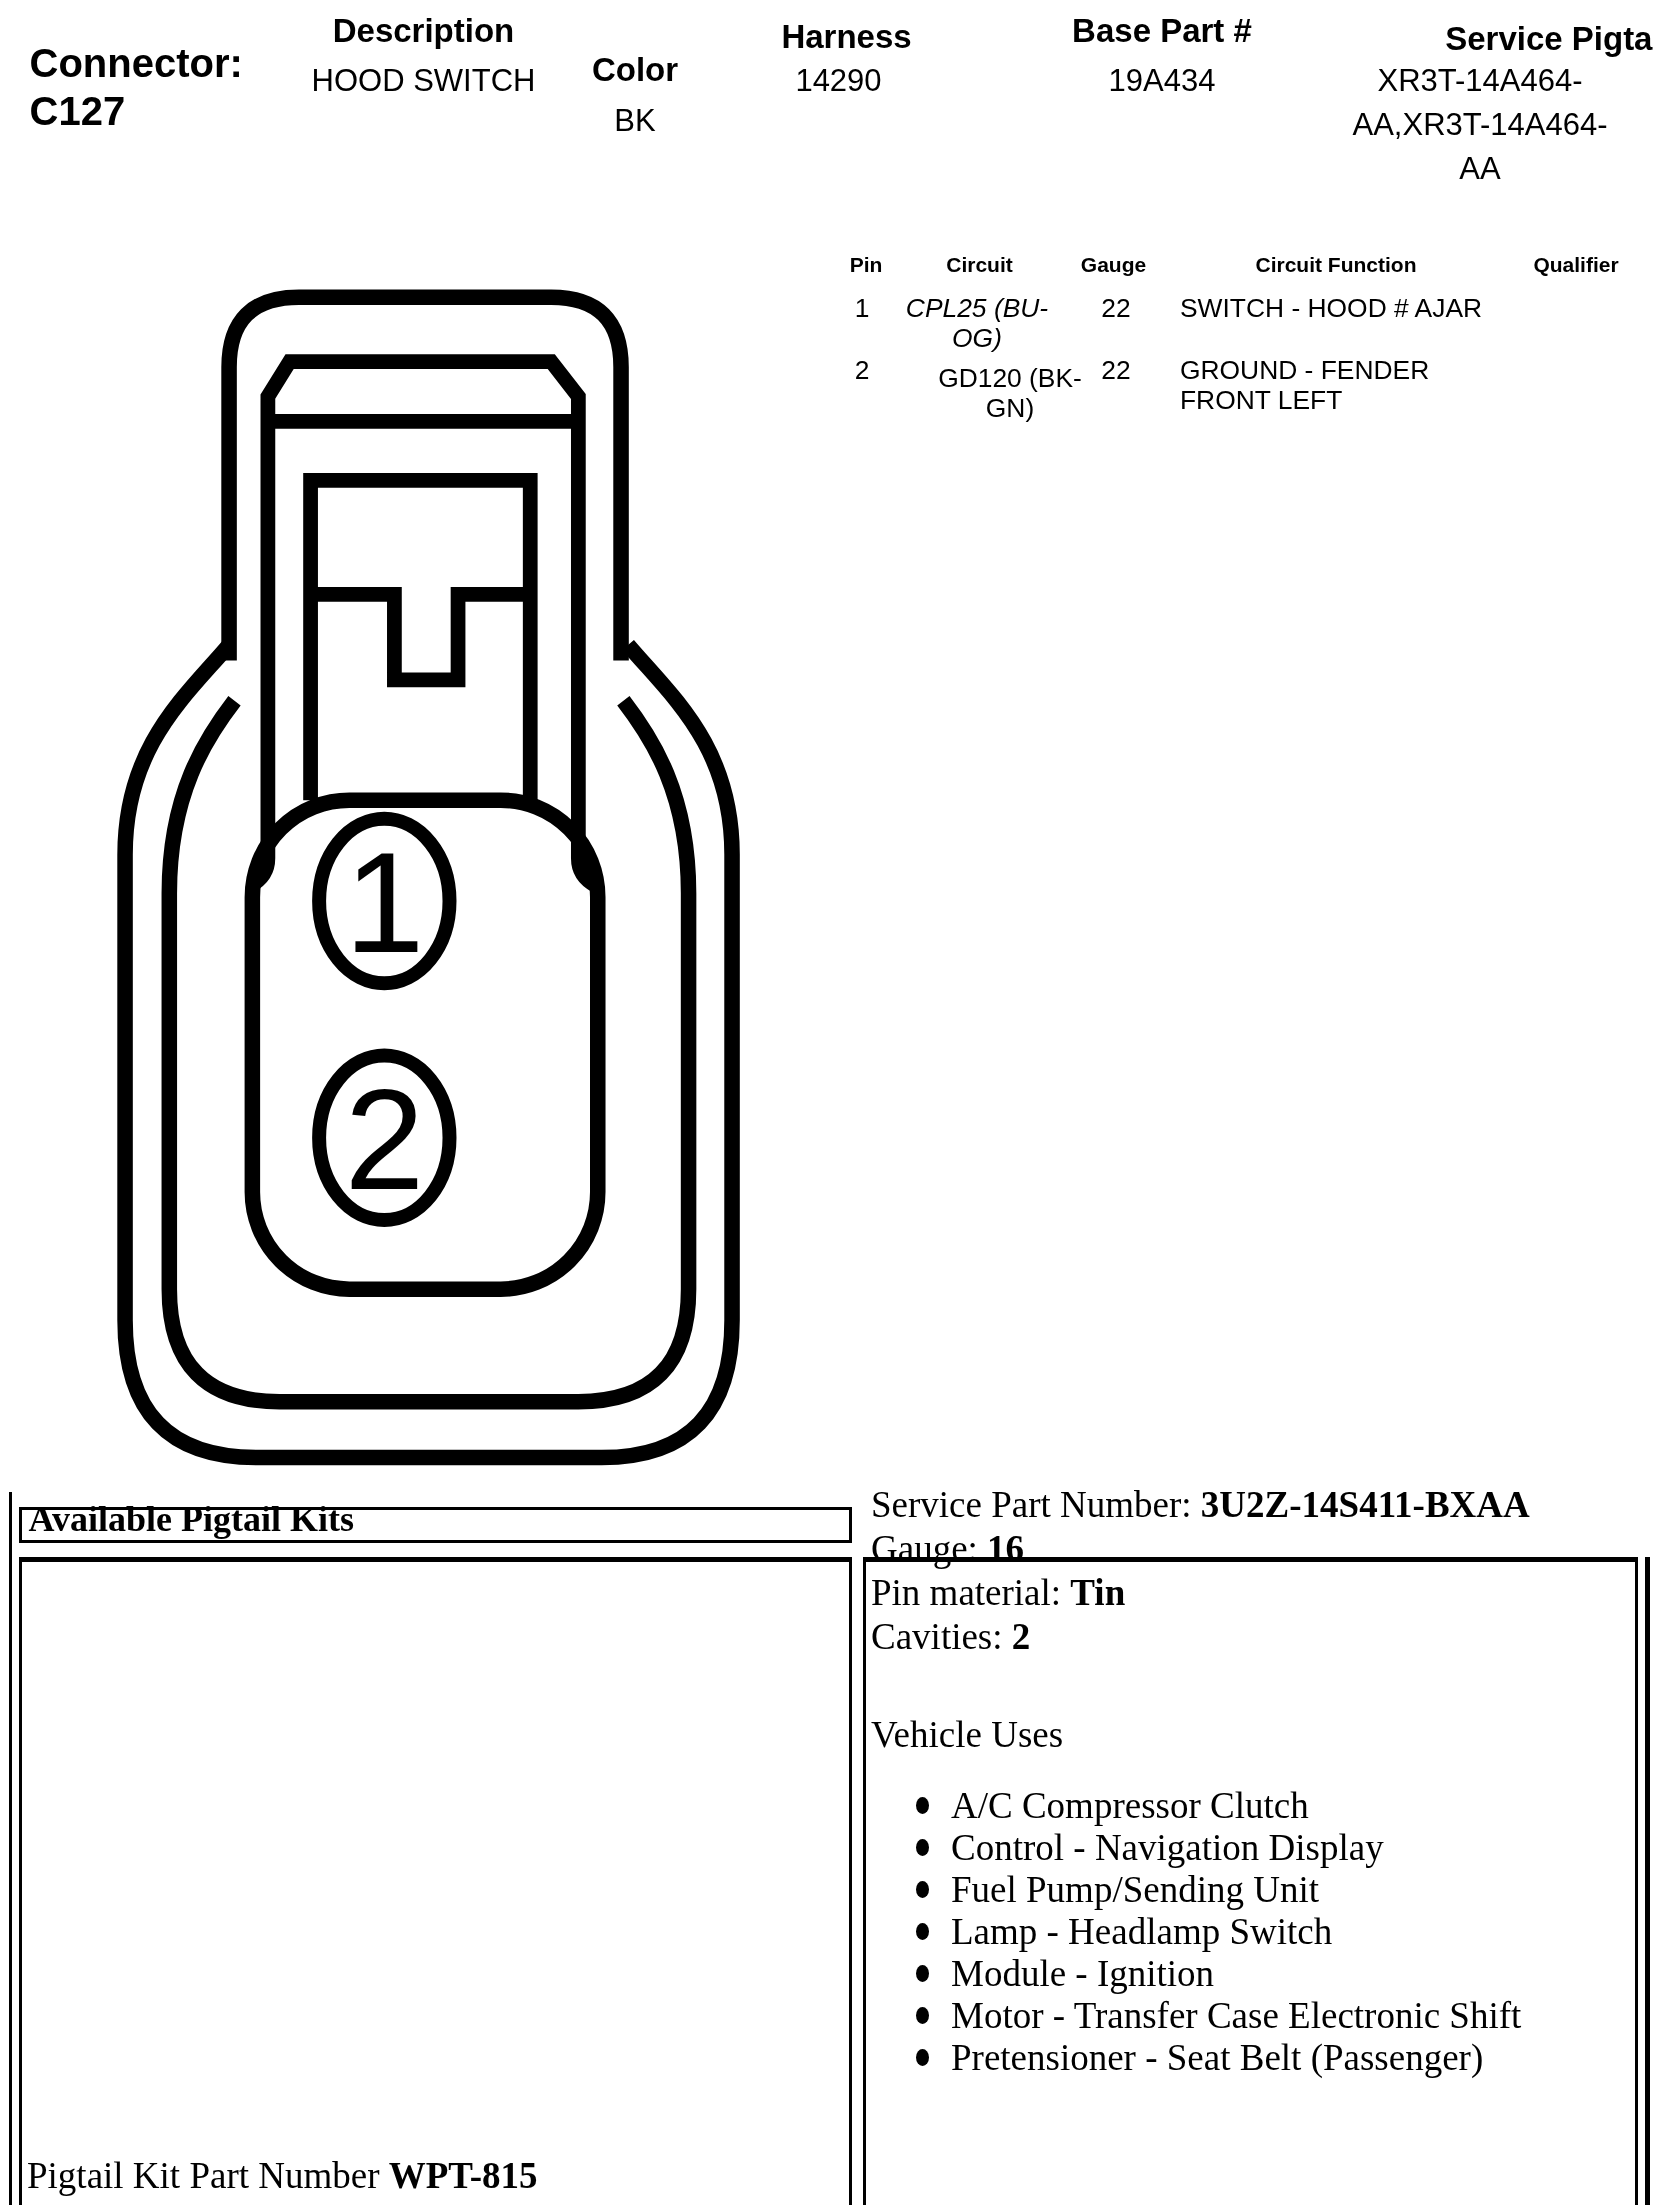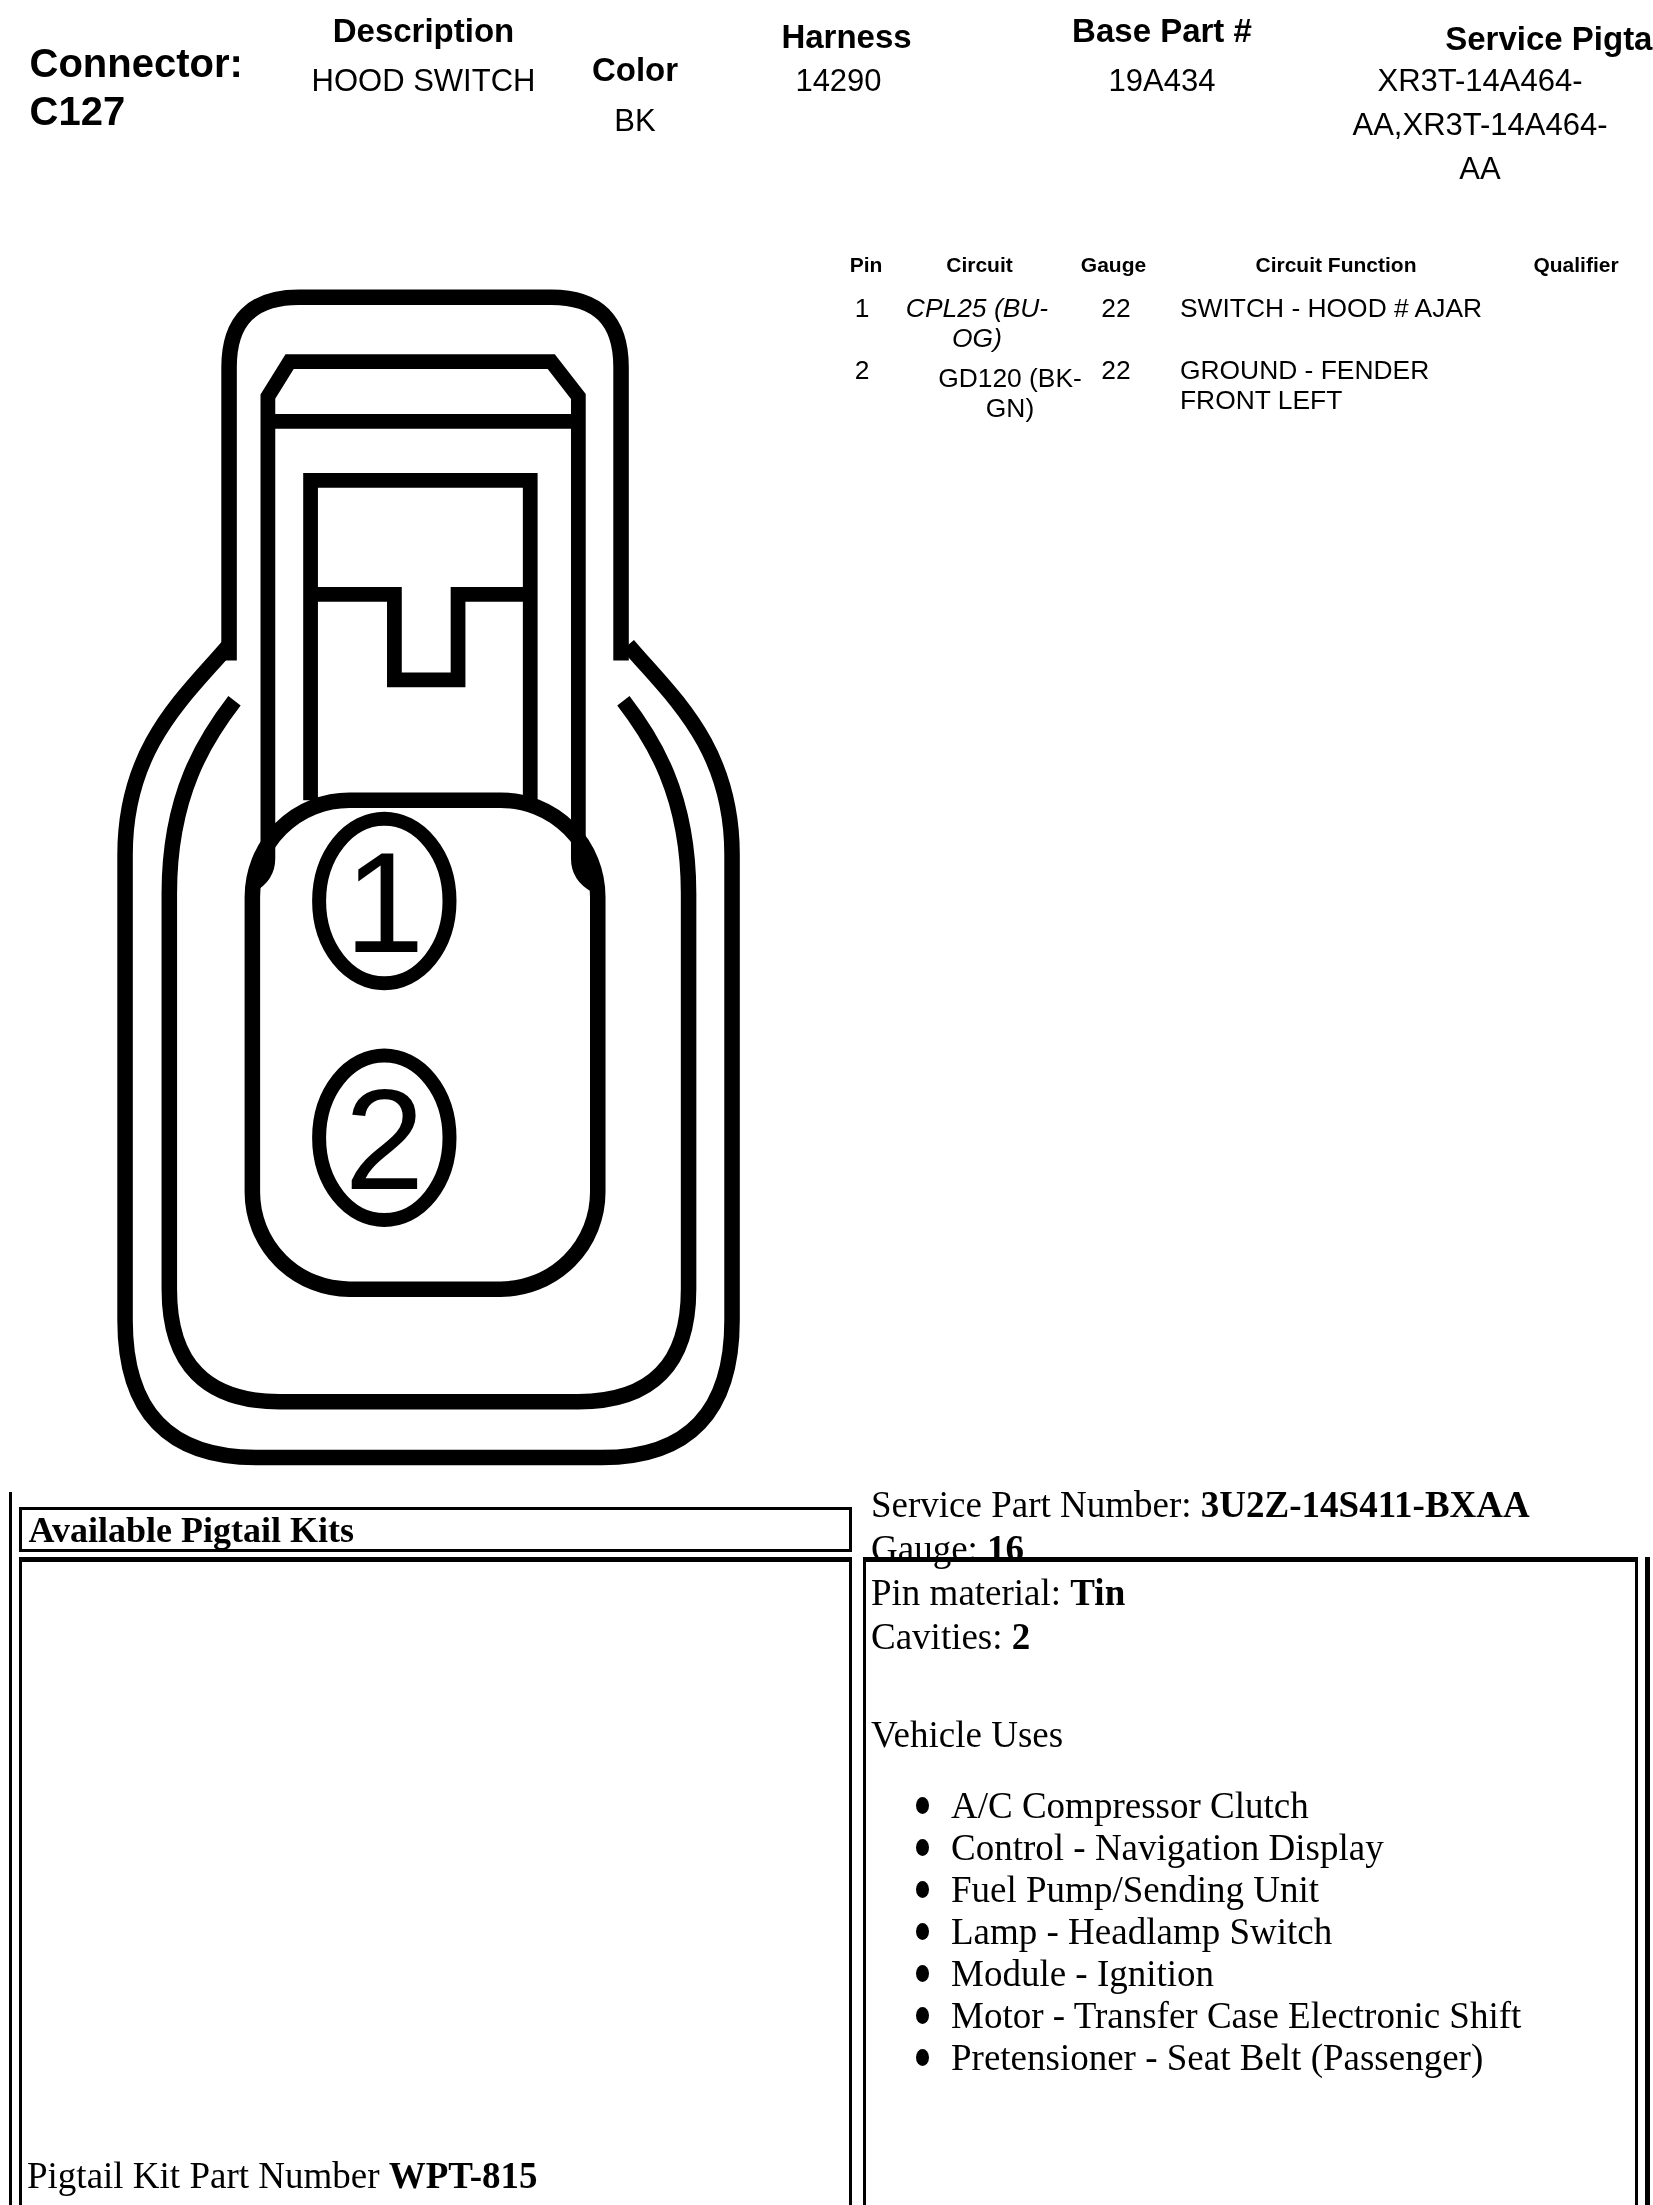--- a/index.html
+++ b/index.html
@@ -16,22 +16,22 @@
   .hd-label{font-size:33px;font-weight:bold;line-height:37px;}
   .hd-value{font-size:31px;line-height:44px;}
 
   
   .pt-head{font-size:21px;font-weight:bold;line-height:36px;}
   .pt-cell{font-size:26.4px;line-height:29.5px;}
 
   
   .vline{background:#000;}
   .boxA{
-    left:19.4px;top:1507px;width:833px;height:45px;border:3.1px solid #000;
-    box-sizing:border-box;display:flex;align-items:center;padding-left:6.2px;
+    left:19.4px;top:1507px;width:833px;height:36px;border:3.1px solid #000;
+    box-sizing:border-box;display:flex;align-items:flex-end;padding-left:6.2px;
     font-family:"Liberation Serif",serif;font-weight:bold;font-size:36px;
   }
   .boxB{left:19.4px;top:1557px;width:833px;height:656px;border:3.1px solid #000;border-top:5.4px solid #000;box-sizing:border-box;}
   .boxC{left:863px;top:1557px;width:775px;height:656px;border:3.1px solid #000;border-top:5.4px solid #000;box-sizing:border-box;}
   .kit-line{left:27px;top:2154px;font-family:"Liberation Serif",serif;font-size:37px;}
   .kit-line b{font-weight:bold;}
   .svc-panel{left:871px;top:1483px;width:753px;font-family:"Liberation Serif",serif;font-size:37px;}
   .svc-line{line-height:44px;}
   .svc-line .val{font-weight:bold;}
   .veh-title{line-height:44px;margin-top:54px;}

